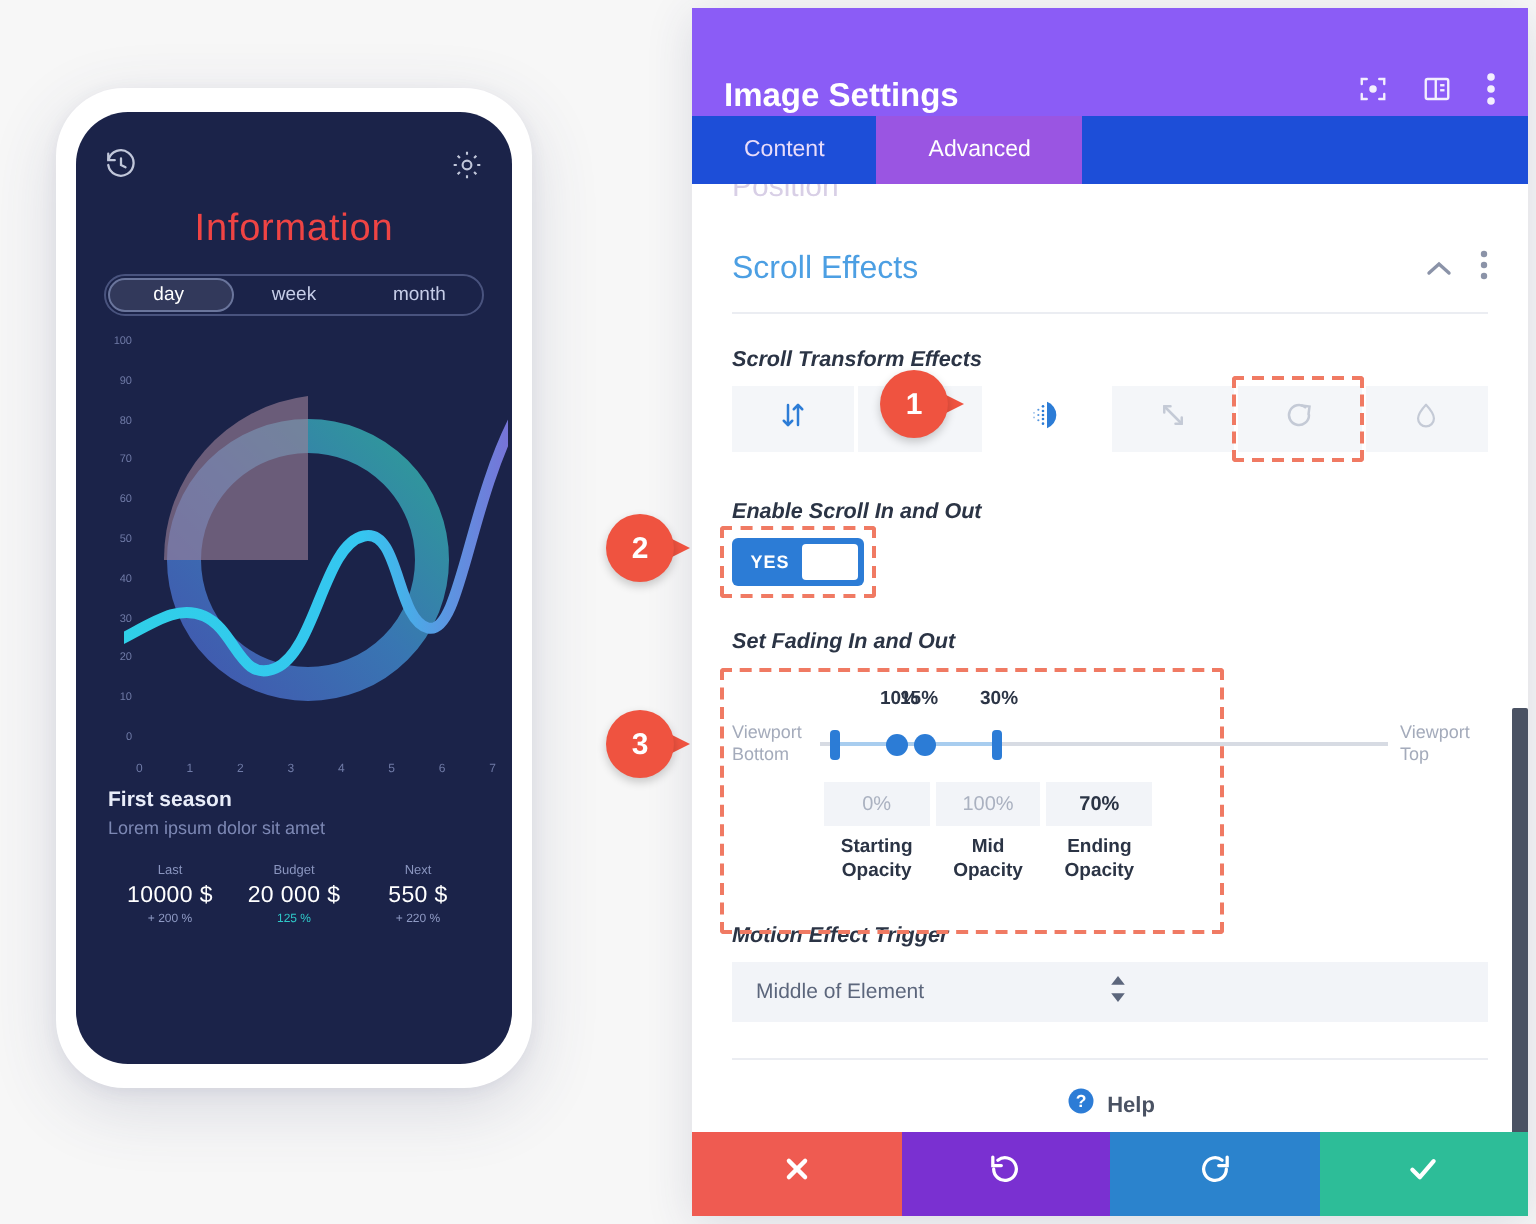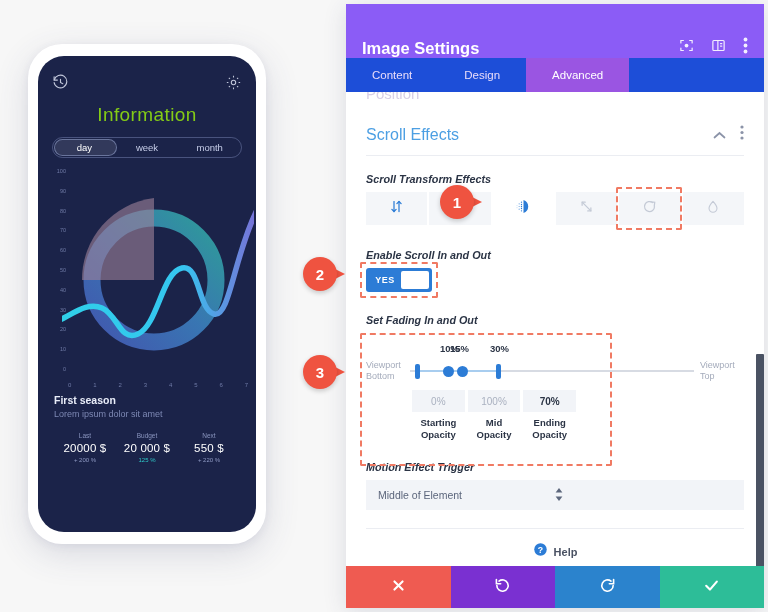--- a/index.html
+++ b/index.html
@@ -29,21 +29,21 @@
     position: relative;
   }
 
   .ph-topbar {
     height: 40px; display: flex; align-items: center;
     justify-content: space-between; padding: 12px 14px 0 14px;
   }
   .ph-icon { width: 17px; height: 17px; opacity: .85; }
 
   .ph-title {
-    text-align: center; color: #84cc16;
+    text-align: center; color: #ef4444;
     font-size: 19px; letter-spacing: .4px;
     margin-top: 8px; font-weight: 400;
   }
 
   .ph-segctl {
     margin: 11px 14px 0 14px; height: 21px;
     border: 1px solid rgba(160,175,225,.35);
     border-radius: 11px; display: flex; align-items: center;
     position: relative;
   }
@@ -322,21 +322,21 @@
       </div>
     </div>
 
     <div class="ph-foot">
       <div class="ph-foot-title">First season</div>
       <div class="ph-foot-sub">Lorem ipsum dolor sit amet</div>
 
       <div class="ph-stats">
         <div class="ph-stat">
           <div class="ph-stat-lbl">Last</div>
-          <div class="ph-stat-val">20000 $</div>
+          <div class="ph-stat-val">10000 $</div>
           <div class="ph-stat-dlt">+ 200 %</div>
         </div>
         <div class="ph-stat">
           <div class="ph-stat-lbl">Budget</div>
           <div class="ph-stat-val">20 000 $</div>
           <div class="ph-stat-dlt teal">125 %</div>
         </div>
         <div class="ph-stat">
           <div class="ph-stat-lbl">Next</div>
           <div class="ph-stat-val">550 $</div>
@@ -372,21 +372,20 @@
           <circle cx="2.5" cy="2.5" r="1.9" fill="#ffffff"></circle>
           <circle cx="2.5" cy="8.5" r="1.9" fill="#ffffff"></circle>
           <circle cx="2.5" cy="14.5" r="1.9" fill="#ffffff"></circle>
         </svg>
       </span>
     </div>
   </div>
 
   <div class="pnl-tabs">
     <div class="pnl-tab">Content</div>
-    <div class="pnl-tab">Design</div>
     <div class="pnl-tab active">Advanced</div>
   </div>
 
   <div class="pnl-body">
 
     <div class="ghost-heading">Position</div>
 
     <div class="sec-title-row">
       <div class="sec-title">Scroll Effects</div>
       <div class="sec-ctl">

